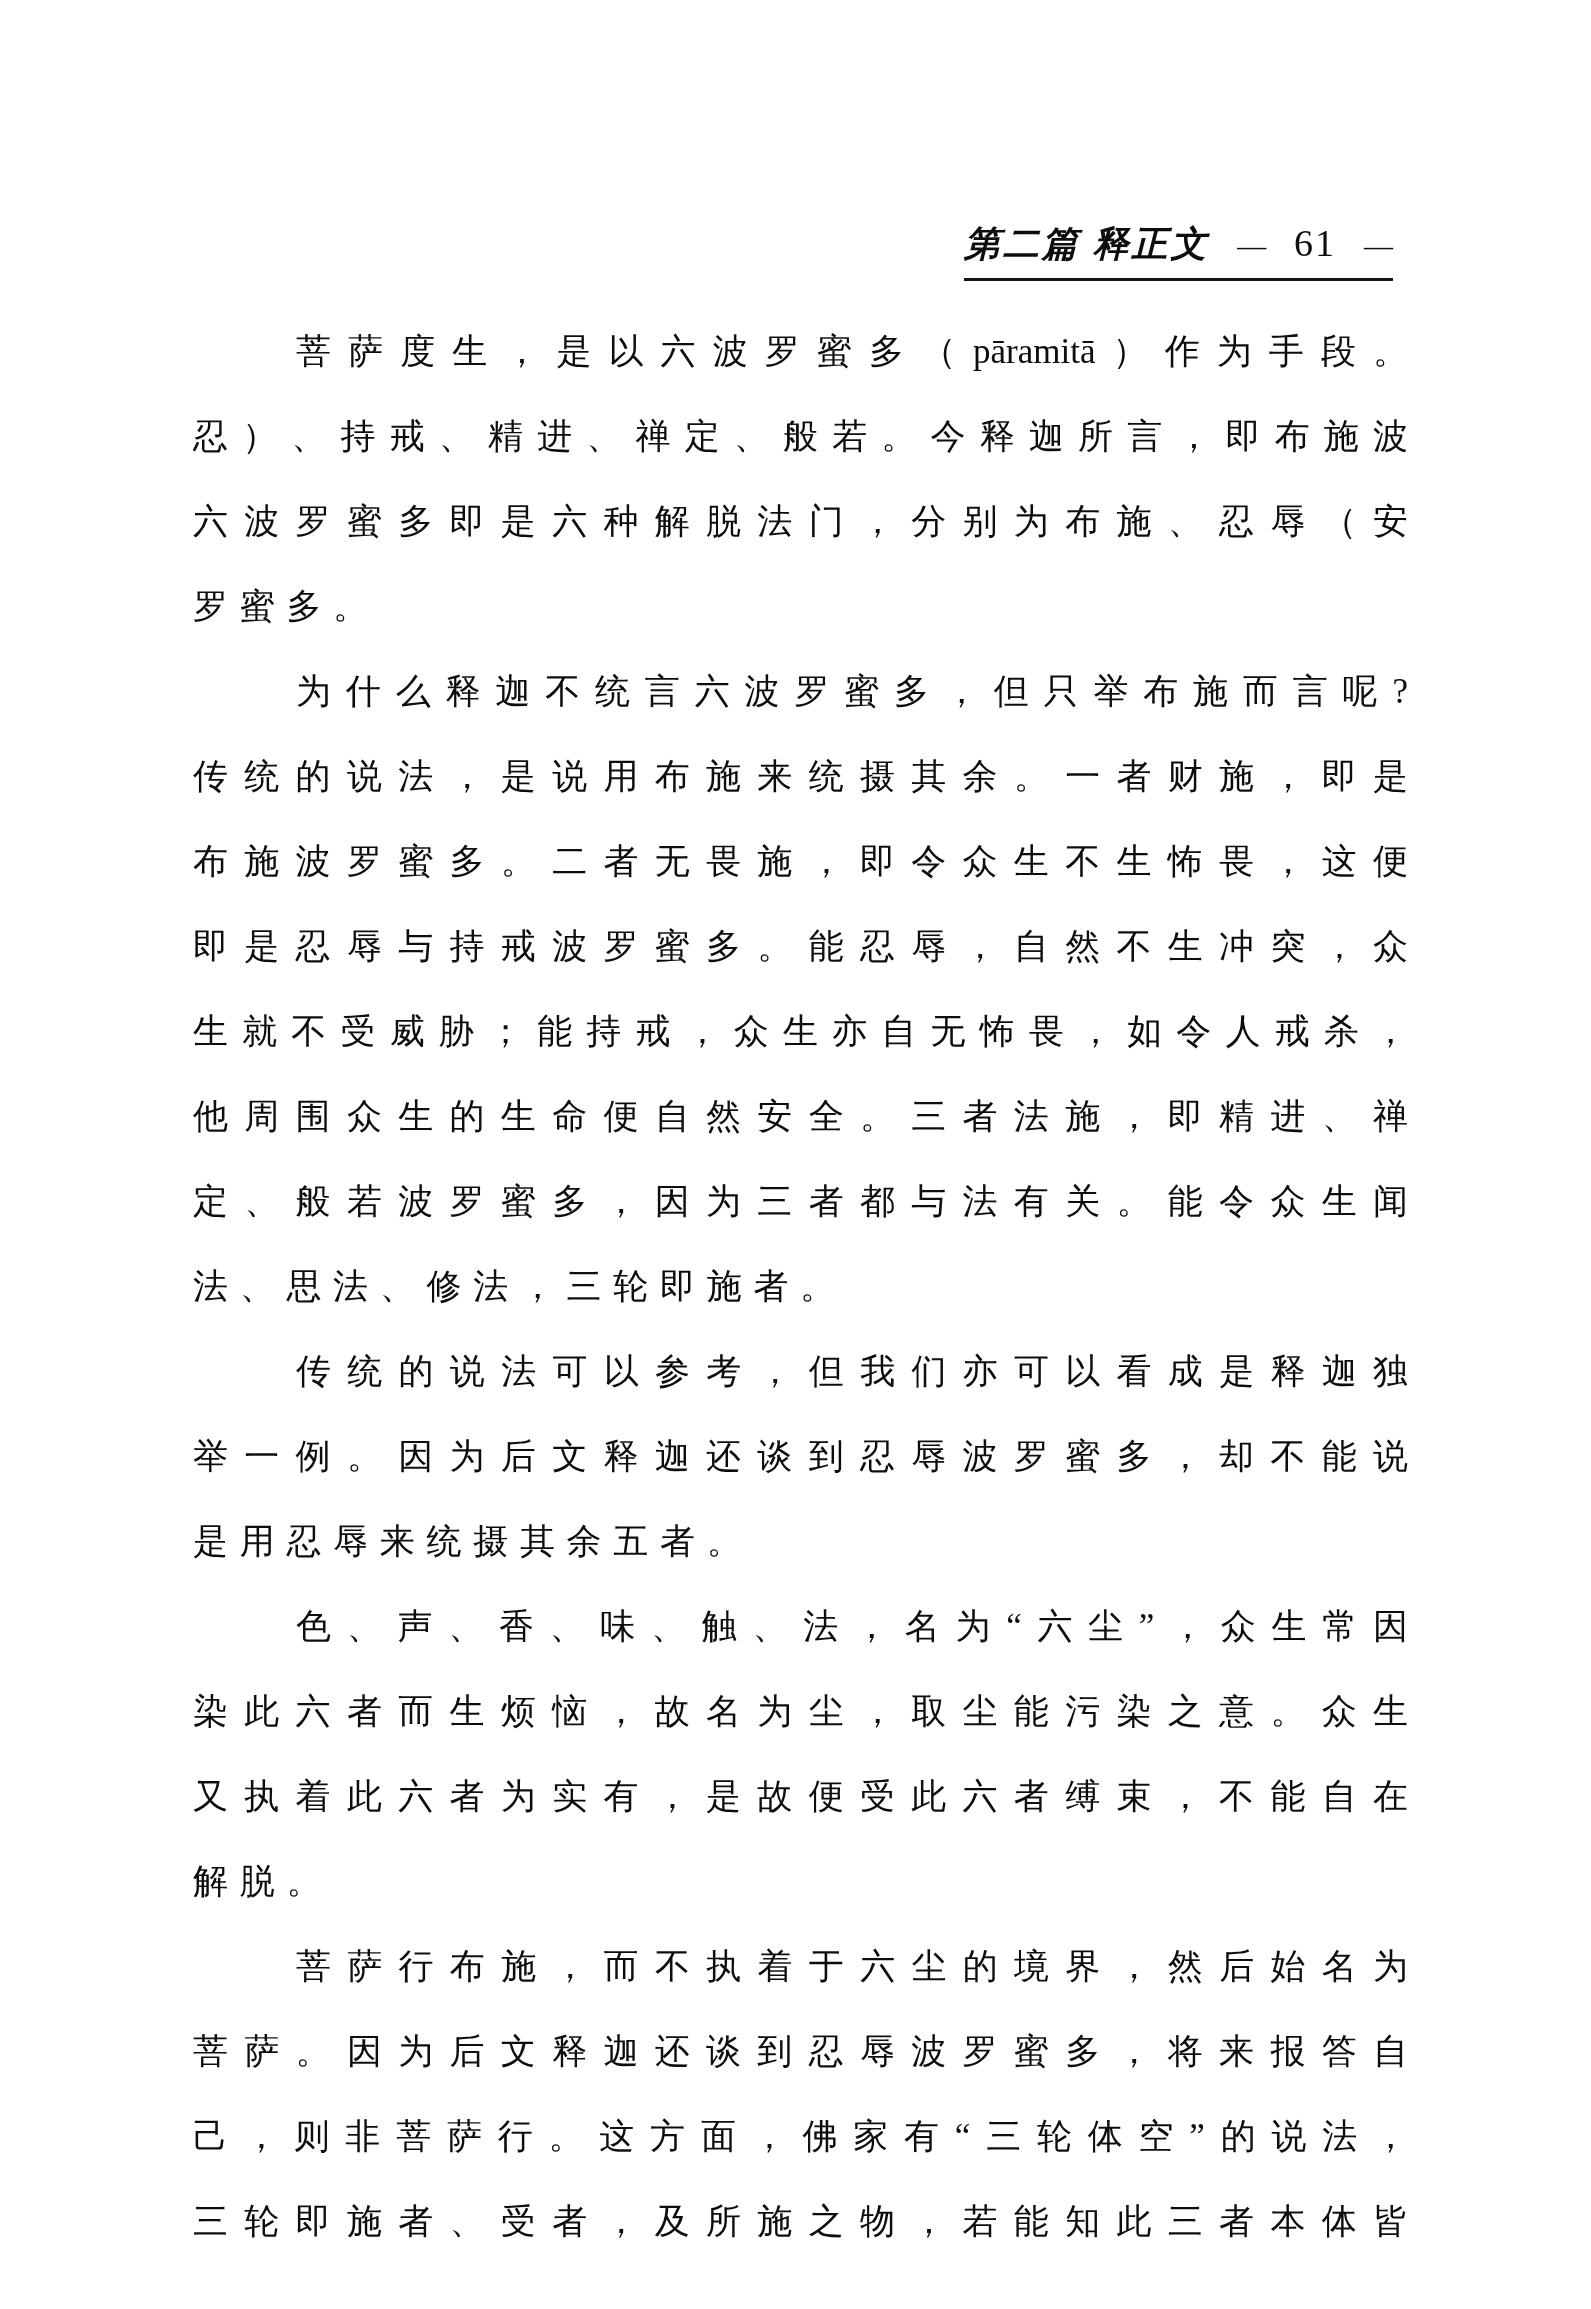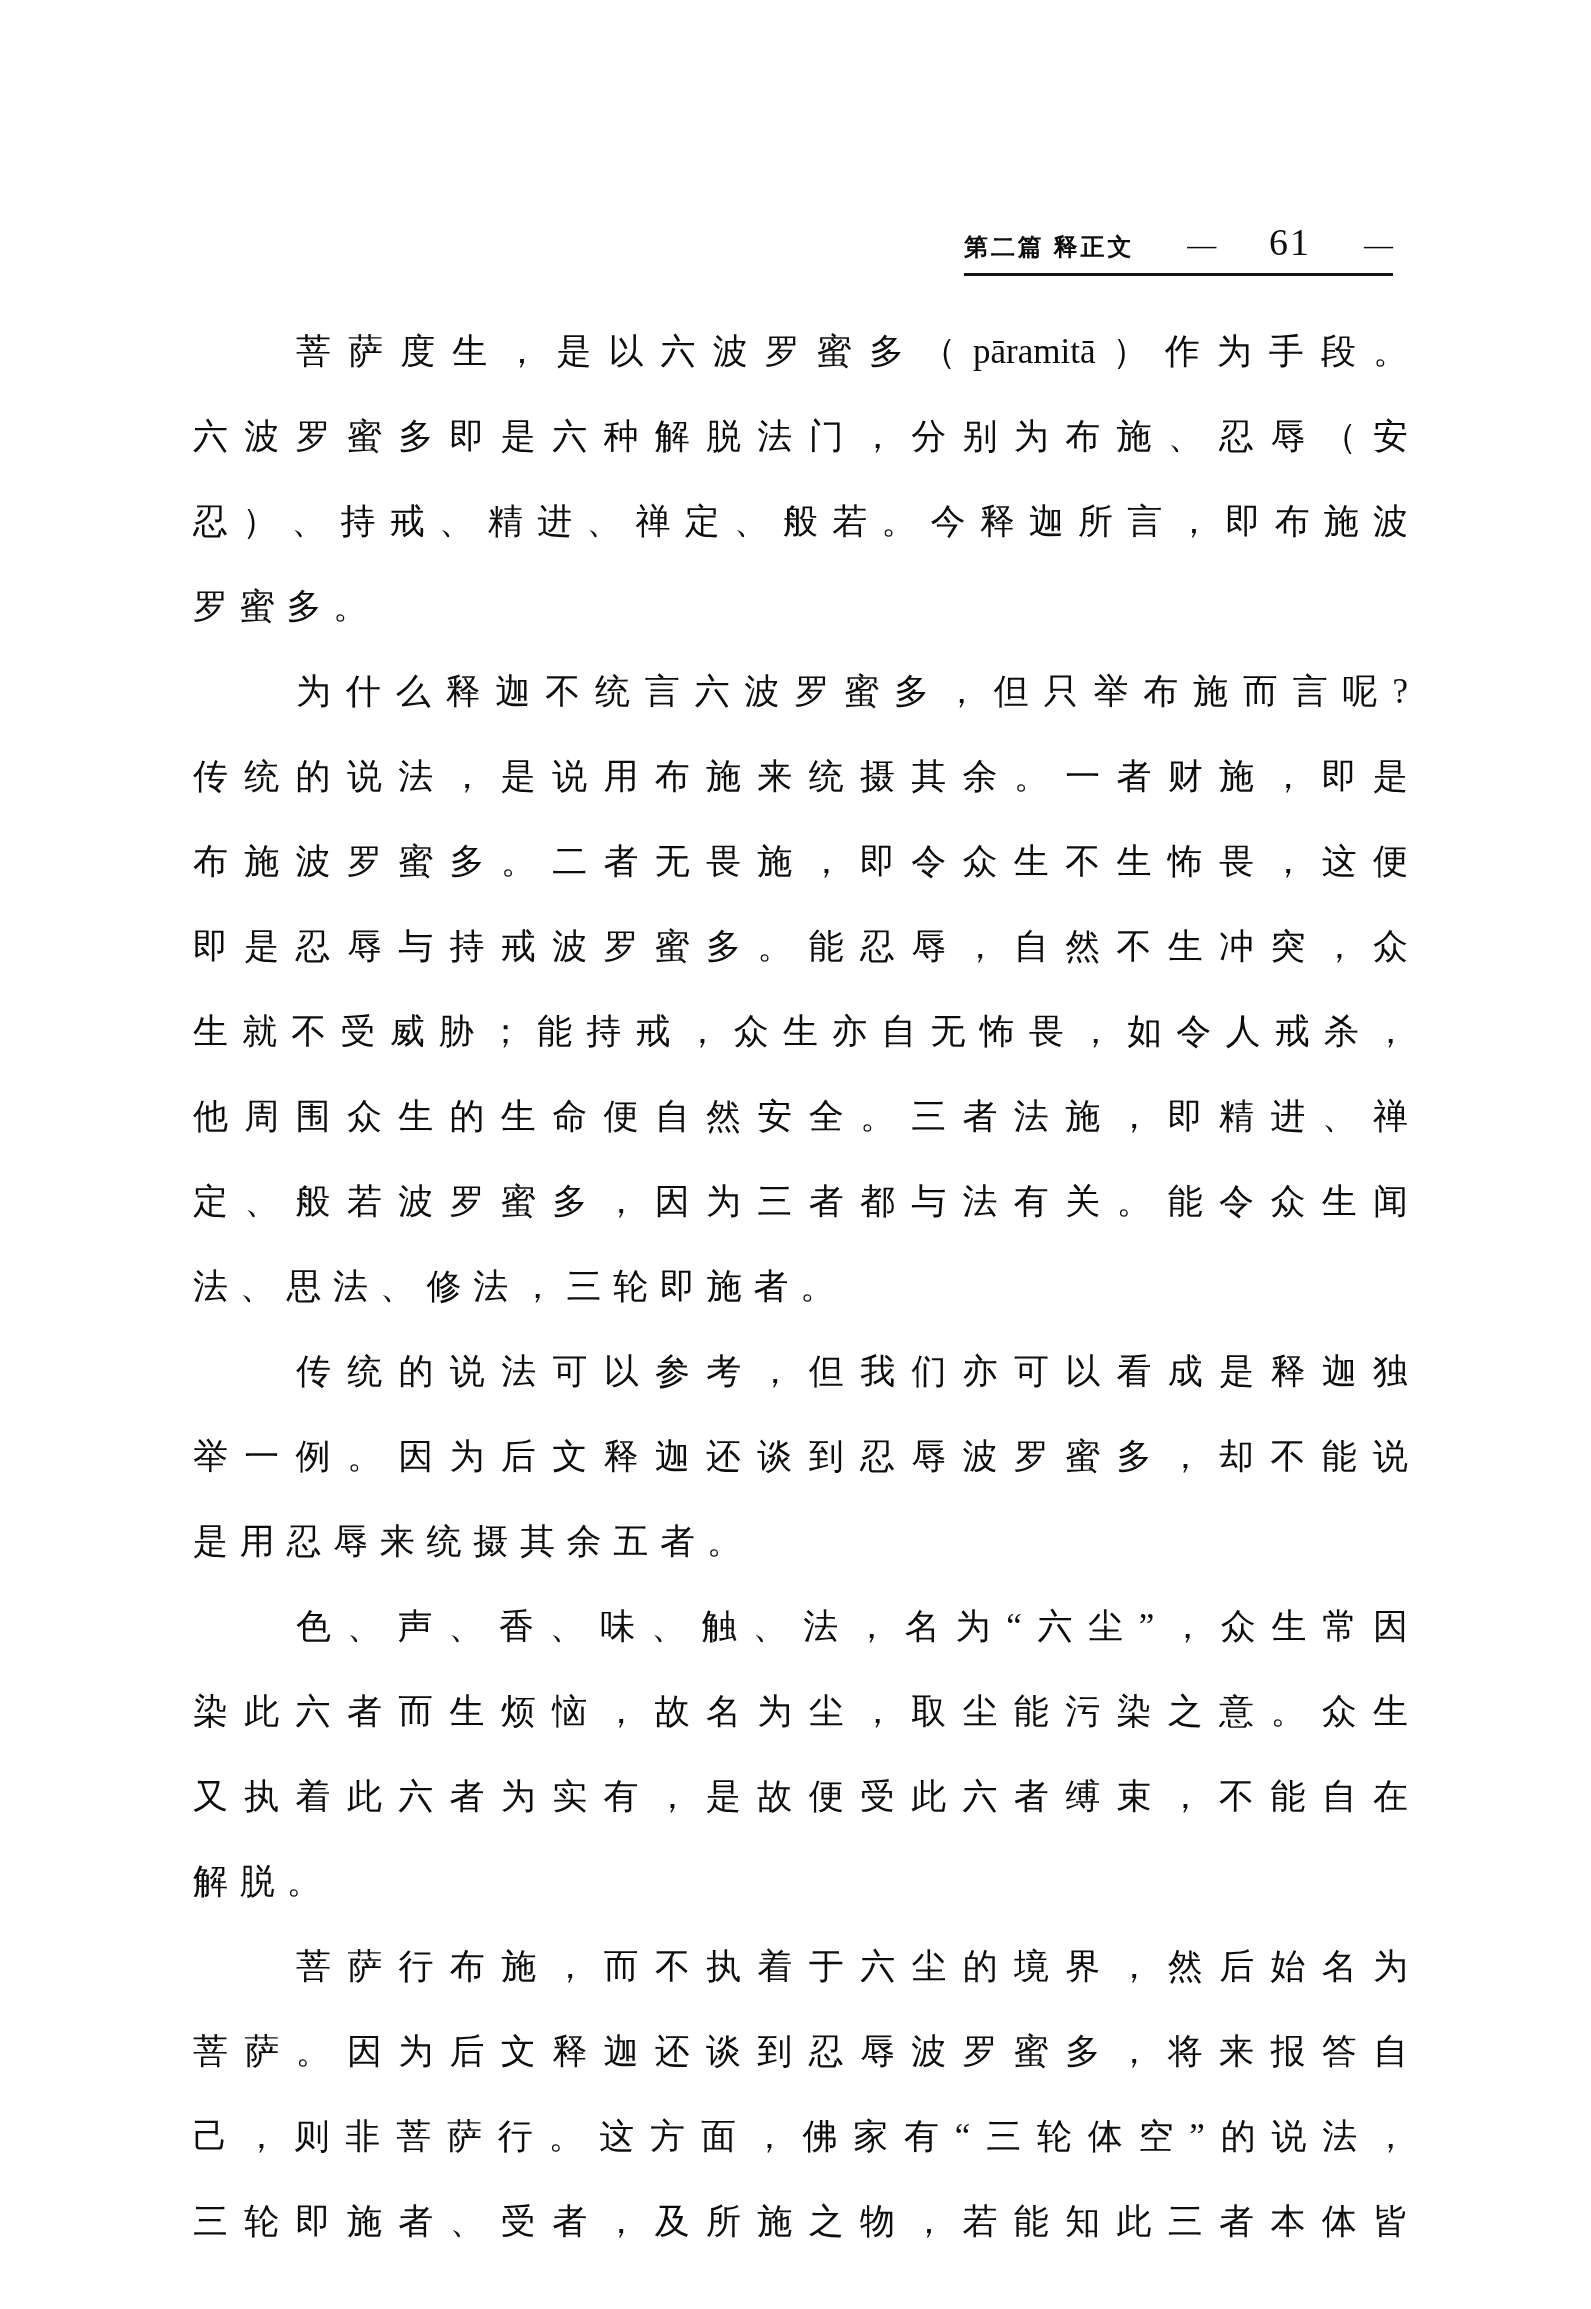--- a/index.html
+++ b/index.html
@@ -19,23 +19,24 @@
     top: 220px;
     width: 429px;
     display: flex;
     align-items: baseline;
     justify-content: space-between;
     border-bottom: 3.9px solid #141414;
     padding-bottom: 8.8px;
   }
   .running-head .title {
     font-weight: bold;
-    font-size: 24px;
+    font-size: 36px;
     letter-spacing: 2.9px;
     white-space: pre;
+    font-style: italic;
   }
   .running-head .dash {
     font-size: 29px;
     letter-spacing: 0;
   }
   .running-head .pagenum {
     font-size: 38px;
     letter-spacing: 2px;
   }
   
@@ -66,22 +67,22 @@
 
   <div class="running-head">
     <span class="title">第二篇 释正文</span>
     <span class="dash">—</span>
     <span class="pagenum">61</span>
     <span class="dash">—</span>
   </div>
 
   <div class="text-block">
     <div class="line indent">菩萨度生，是以六波罗蜜多（pāramitā）作为手段。</div>
+    <div class="line">忍）、持戒、精进、禅定、般若。今释迦所言，即布施波</div>
     <div class="line">六波罗蜜多即是六种解脱法门，分别为布施、忍辱（安</div>
-    <div class="line">忍）、持戒、精进、禅定、般若。今释迦所言，即布施波</div>
     <div class="line short">罗蜜多。</div>
     <div class="line indent">为什么释迦不统言六波罗蜜多，但只举布施而言呢?</div>
     <div class="line">传统的说法，是说用布施来统摄其余。一者财施，即是</div>
     <div class="line">布施波罗蜜多。二者无畏施，即令众生不生怖畏，这便</div>
     <div class="line">即是忍辱与持戒波罗蜜多。能忍辱，自然不生冲突，众</div>
     <div class="line">生就不受威胁；能持戒，众生亦自无怖畏，如令人戒杀，</div>
     <div class="line">他周围众生的生命便自然安全。三者法施，即精进、禅</div>
     <div class="line">定、般若波罗蜜多，因为三者都与法有关。能令众生闻</div>
     <div class="line short">法、思法、修法，三轮即施者。</div>
     <div class="line indent">传统的说法可以参考，但我们亦可以看成是释迦独</div>

